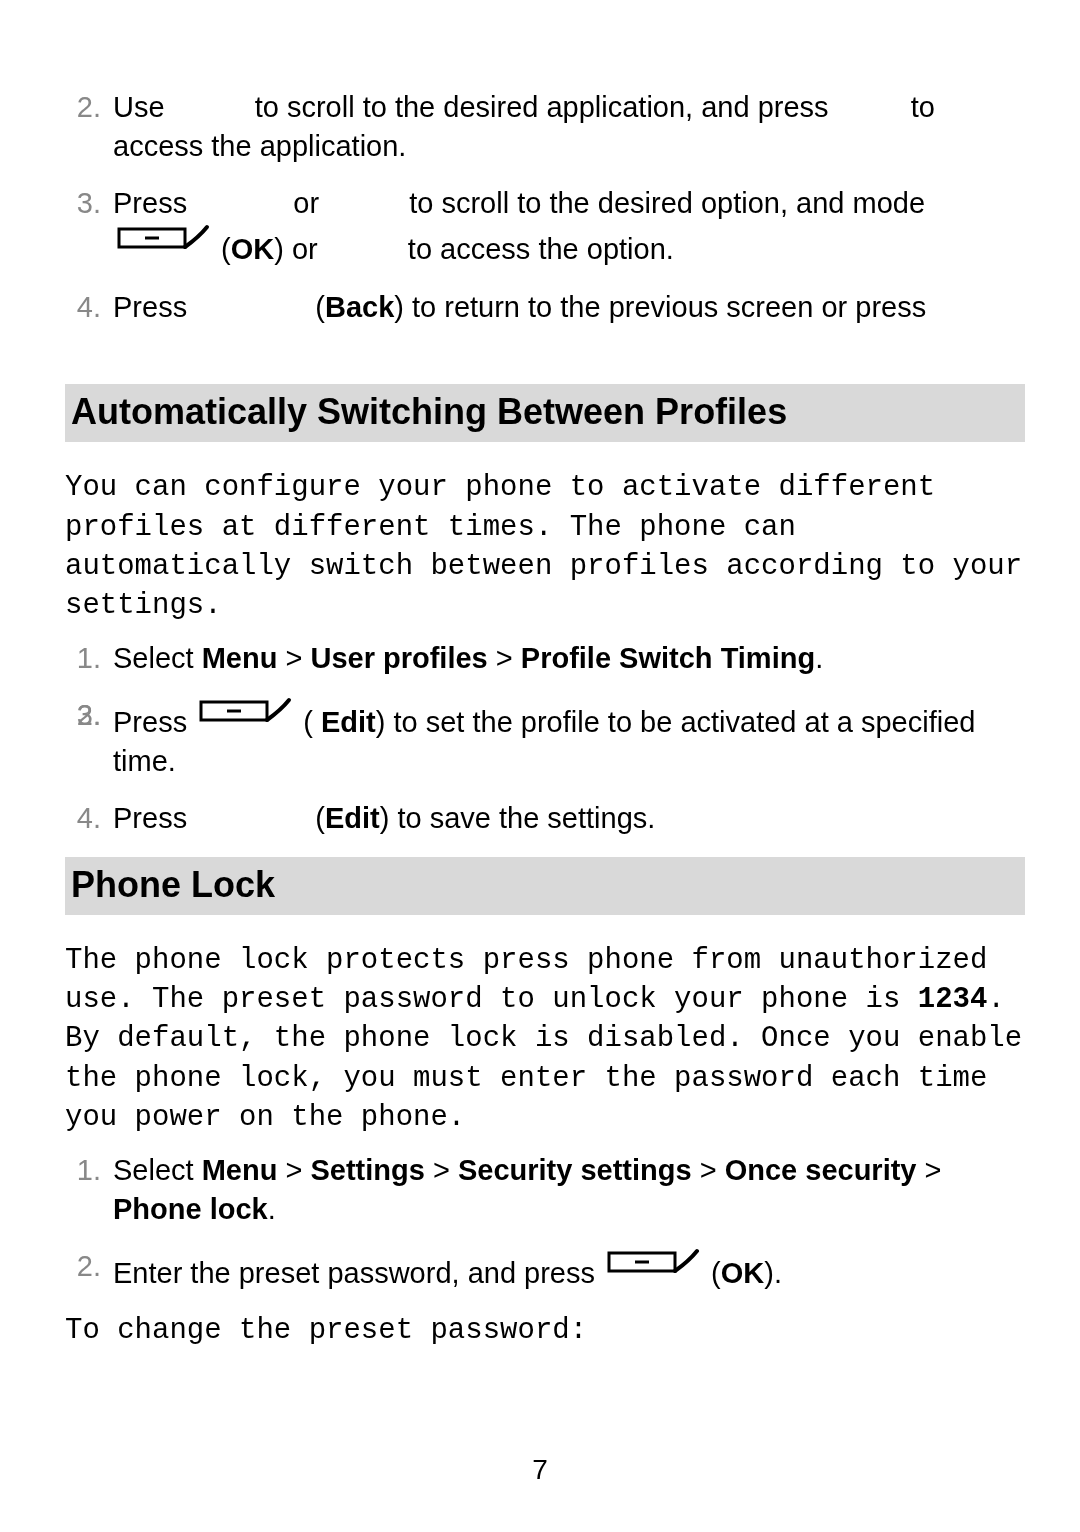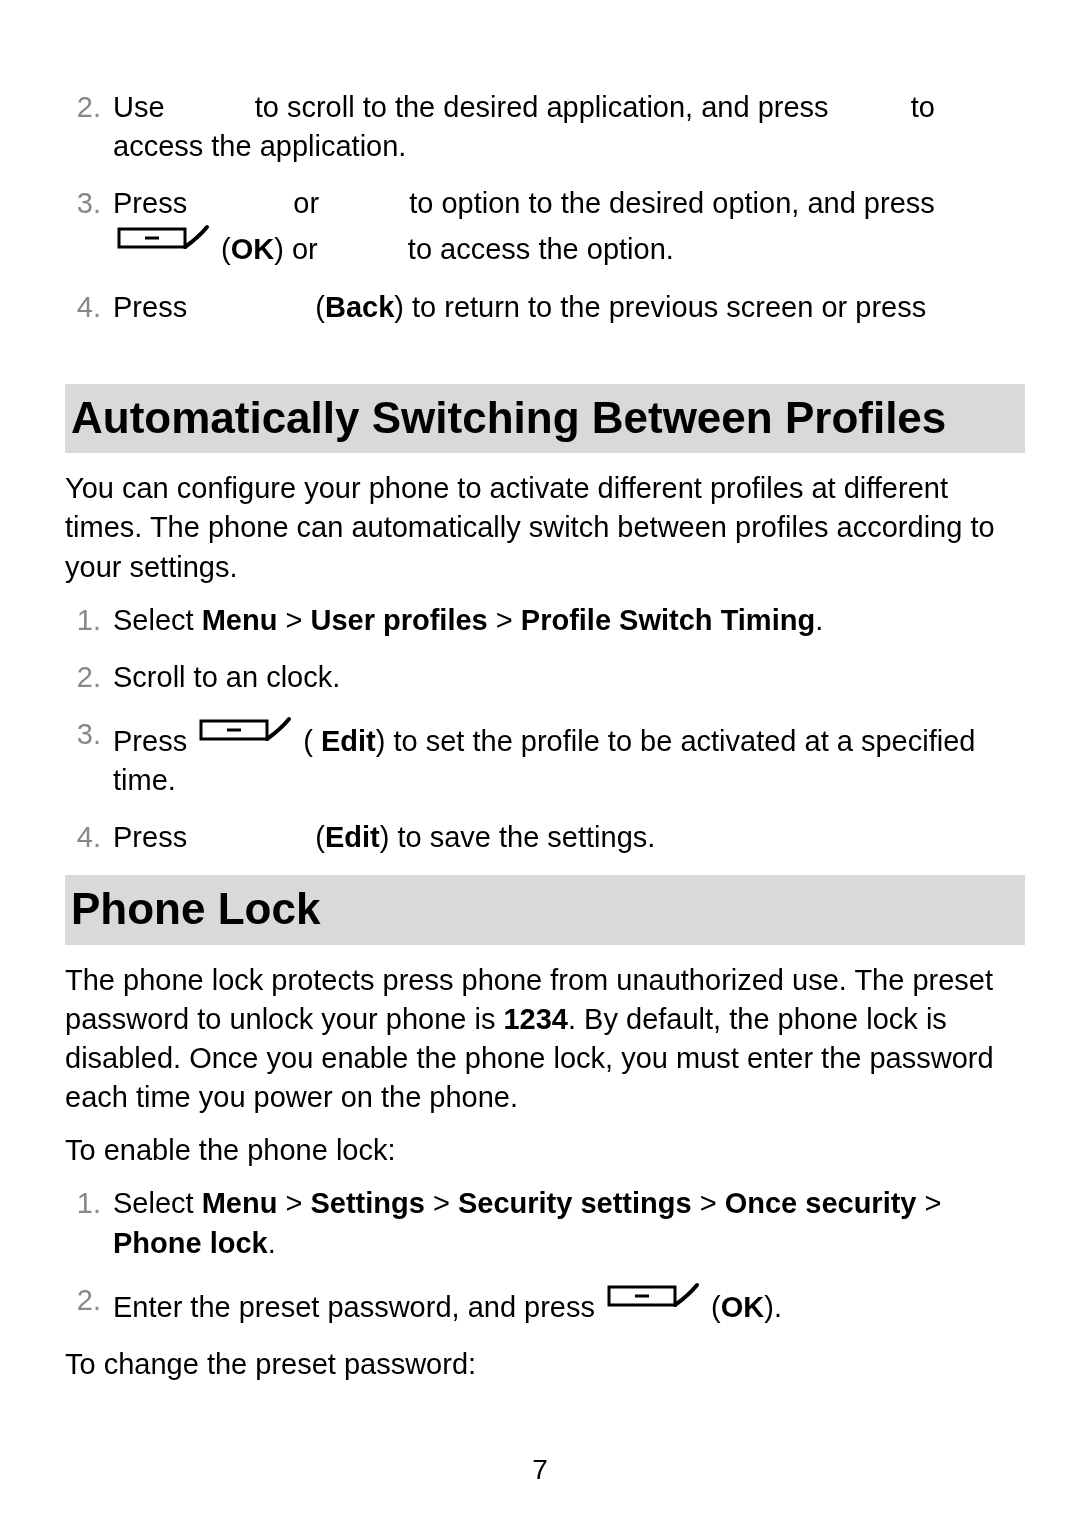--- a/index.html
+++ b/index.html
@@ -16,27 +16,28 @@
     box-sizing: border-box;
   }
   .page {
     padding: 78px 55px 0 65px;
     font-size: 29px;
     line-height: 1.35;
   }
   .section-heading {
     background: #d9d9d9;
     font-weight: 700;
-    font-size: 44px;
+    font-size: 36px;
     padding: 4px 6px 6px 6px;
     margin-top: 18px;
-    margin-bottom: 16px;
+    margin-bottom: 26px;
   }
   p.body {
     margin: 10px 0 14px 0;
+    font-family: Liberation Mono, monospace;
   }
   ol {
     list-style: none;
     padding: 0;
     margin: 0;
   }
   ol > li {
     position: relative;
     padding-left: 48px;
     margin: 10px 0 18px 0;
@@ -86,21 +87,21 @@
       <span class="gap-s"></span>
       <span>to access the application.</span>
     </li>
 
     <li>
       <span class="num">3</span>
       <span>Press</span>
       <span class="gap-l"></span>
       <span>or</span>
       <span class="gap-m"></span>
-      <span>to option to the desired option, and press</span>
+      <span>to scroll to the desired option, and mode</span>
       <br>
       <span class="softkey-icon">
         <svg width="96" height="42" viewBox="0 0 96 42">
           <path d="M4 6 h66 v18 h-66 z" fill="none" stroke="#000" stroke-width="3"></path>
           <line x1="30" y1="15" x2="44" y2="15" stroke="#000" stroke-width="3"></line>
           <path d="M70 24 q14 -10 22 -20" fill="none" stroke="#000" stroke-width="4" stroke-linecap="round"></path>
         </svg>
       </span>
       <span>(</span><span class="b">OK</span><span>) or</span>
       <span class="gap-m"></span>
@@ -121,21 +122,20 @@
 
   <p class="body">You can configure your phone to activate different profiles at different times. The phone can automatically switch between profiles according to your settings.</p>
 
   <ol>
     <li>
       <span class="num">1</span>
       <span>Select </span><span class="b">Menu</span><span> &gt; </span><span class="b">User profiles</span><span> &gt; </span><span class="b">Profile Switch Timing</span><span>.</span>
     </li>
     <li>
       <span class="num">2</span>
-      <span>Scroll to an clock.</span>
     </li>
     <li>
       <span class="num">3</span>
       <span>Press  </span>
       <span class="softkey-icon">
         <svg width="96" height="42" viewBox="0 0 96 42">
           <path d="M4 6 h66 v18 h-66 z" fill="none" stroke="#000" stroke-width="3"></path>
           <line x1="30" y1="15" x2="44" y2="15" stroke="#000" stroke-width="3"></line>
           <path d="M70 24 q14 -10 22 -20" fill="none" stroke="#000" stroke-width="4" stroke-linecap="round"></path>
         </svg>
@@ -148,21 +148,20 @@
       <span class="gap-xl"></span>
       <span>(</span><span class="b">Edit</span><span>) to save the settings.</span>
     </li>
   </ol>
 
   <div class="section-heading">Phone Lock</div>
 
   <p class="body">
     <span>The phone lock protects press phone from unauthorized use. The preset password to unlock your phone is </span><span class="b">1234</span><span>. By default, the phone lock is disabled. Once you enable the phone lock, you must enter the password each time you power on the phone.</span>
   </p>
-  <p class="body">To enable the phone lock:</p>
 
   <ol>
     <li>
       <span class="num">1</span>
       <span>Select </span><span class="b">Menu</span><span> &gt; </span><span class="b">Settings</span><span> &gt; </span><span class="b">Security settings</span><span> &gt; </span><span class="b">Once security</span><span> &gt; </span><span class="b">Phone lock</span><span>.</span>
     </li>
     <li>
       <span class="num">2</span>
       <span>Enter the preset password, and press </span>
       <span class="softkey-icon">

